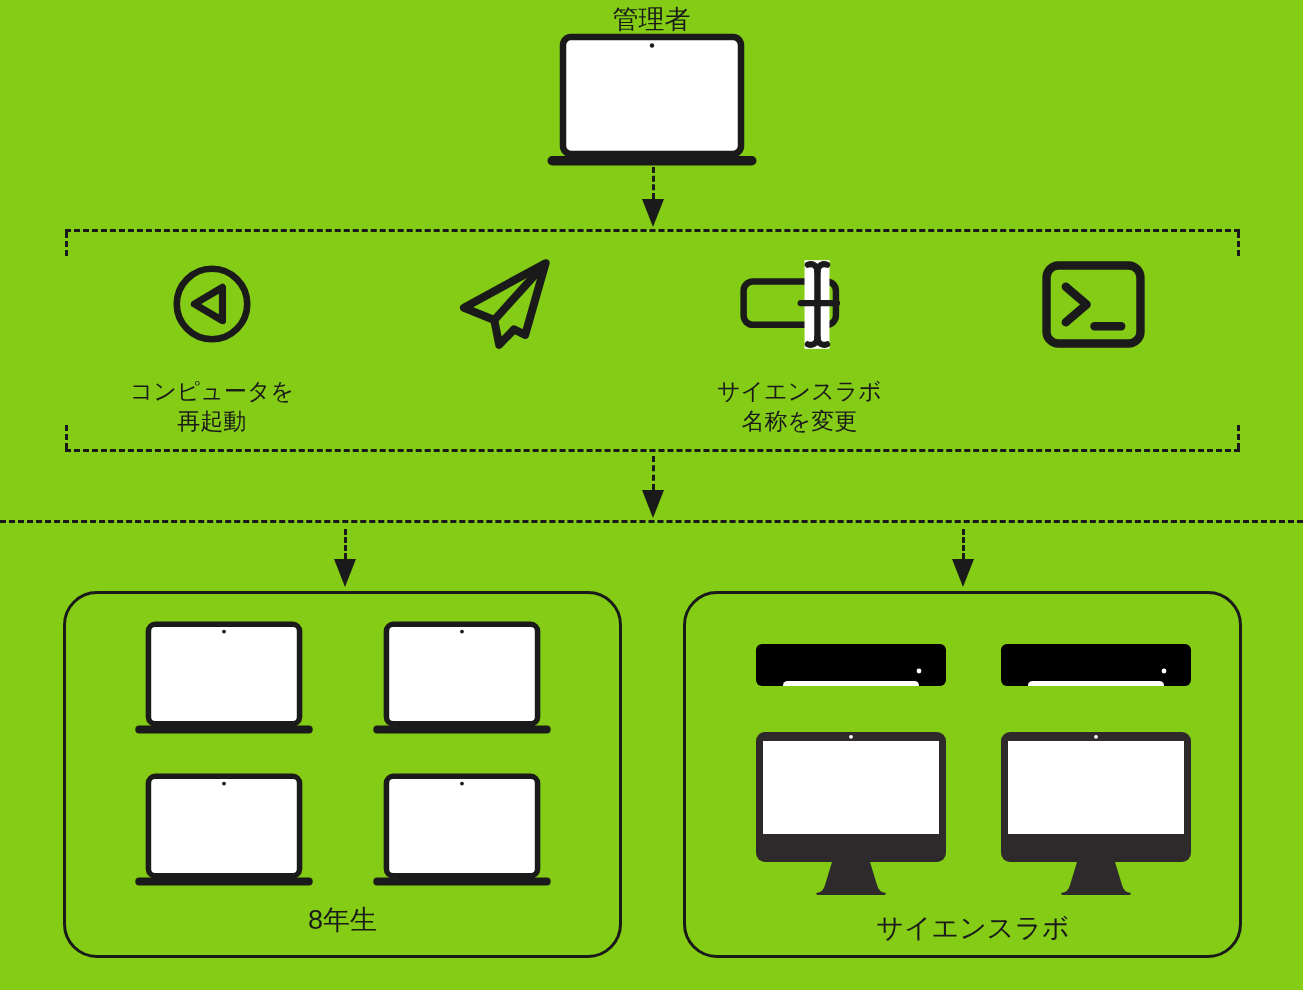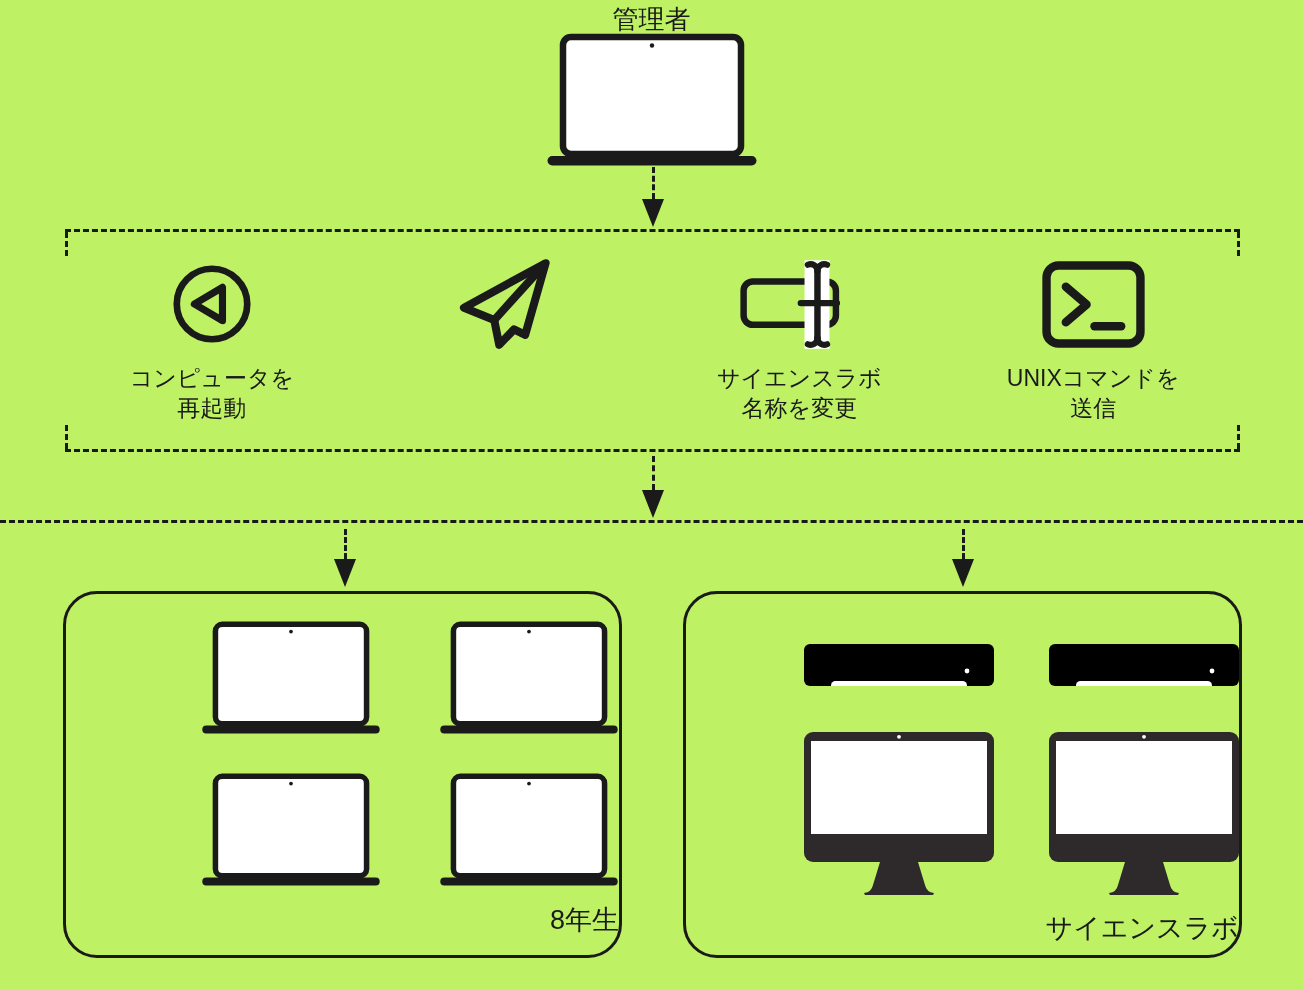--- a/index.html
+++ b/index.html
@@ -1,19 +1,19 @@
 <!DOCTYPE html>
 <html lang="ja"><head>
 <meta charset="utf-8">
 <style>
   html,body{margin:0;padding:0;background:#ffffff;}
   #stage{
     position:relative;
     width:1303px;height:990px;
-    background:#bef264;
+    background:#84cc16;
     font-family:"Liberation Sans","DejaVu Sans",sans-serif;
     color:#1a1a1a;
     overflow:hidden;
   }
   .txt{color:#1a1a1a;}
   
   .admin-label{
     position:absolute;top:2px;left:0;width:100%;
     text-align:center;font-size:26px;font-weight:400;
   }
@@ -41,28 +41,28 @@
     box-sizing:border-box;
     border-top:3px dashed #1a1a1a;
     border-bottom:3px dashed #1a1a1a;
   }
   .stub{position:absolute;width:0;height:24px;border-left:3px dashed #1a1a1a;}
   .stub.tl{left:0;top:0;}  .stub.bl{left:0;bottom:0;}
   .stub.tr{right:0;top:0;} .stub.br{right:0;bottom:0;}
   .cmd-row{display:flex;height:100%;box-sizing:border-box;padding-top:23px;}
   .cmd{flex:1;display:flex;flex-direction:column;align-items:center;}
   .cmd .icon-wrap{height:98px;display:flex;align-items:center;justify-content:center;}
-  .cmd .lbl{margin-top:11px;font-size:23px;line-height:1.3;text-align:center;}
+  .cmd .lbl{margin-top:24px;font-size:23px;line-height:1.3;text-align:center;}
   
   .separator{position:absolute;left:0;top:520px;width:1303px;height:0;border-top:3px dashed #1a1a1a;}
   
   .group-box{
     position:absolute;top:591px;width:559px;height:367px;
     box-sizing:border-box;border:3px solid #1a1a1a;border-radius:34px;
-    display:flex;flex-direction:column;align-items:flex-end;
+    display:flex;flex-direction:column;align-items:center;
   }
   #group-grade8{left:63px;}
   #group-lab{left:683px;padding-left:21px;}
   .device-row{display:flex;justify-content:center;}
   .laptop-row{gap:58px;}
   #group-grade8 .laptop-row.r1{margin-top:26px;}
   #group-grade8 .laptop-row.r2{margin-top:38px;}
   .mini-row{gap:55px;margin-top:50px;}
   .imac-row{gap:55px;margin-top:46px;}
   .group-label{font-size:27px;text-align:center;}
@@ -160,24 +160,20 @@
       </div>
 
       <div class="cmd">
         <div class="icon-wrap">
           <svg width="103" height="87" viewBox="0 0 104 88">
             <rect x="4.5" y="4.5" width="95" height="79" rx="12" fill="none" stroke="#1a1a1a" stroke-width="8.5"></rect>
             <path d="M24 26 L45 44 L24 62" fill="none" stroke="#1a1a1a" stroke-width="8.5" stroke-linecap="round" stroke-linejoin="round"></path>
             <line x1="53" y1="66" x2="80" y2="66" stroke="#1a1a1a" stroke-width="8.5" stroke-linecap="round"></line>
           </svg>
         </div>
-        <div class="lbl txt">
-          <span>UNIXコマンドを</span><br>
-          <span>送信</span>
-        </div>
       </div>
 
     </div>
   </div>
 
   <div class="arrow" id="arrow-commands">
     <div class="stem"></div>
       <div class="head"></div>
   </div>
 

